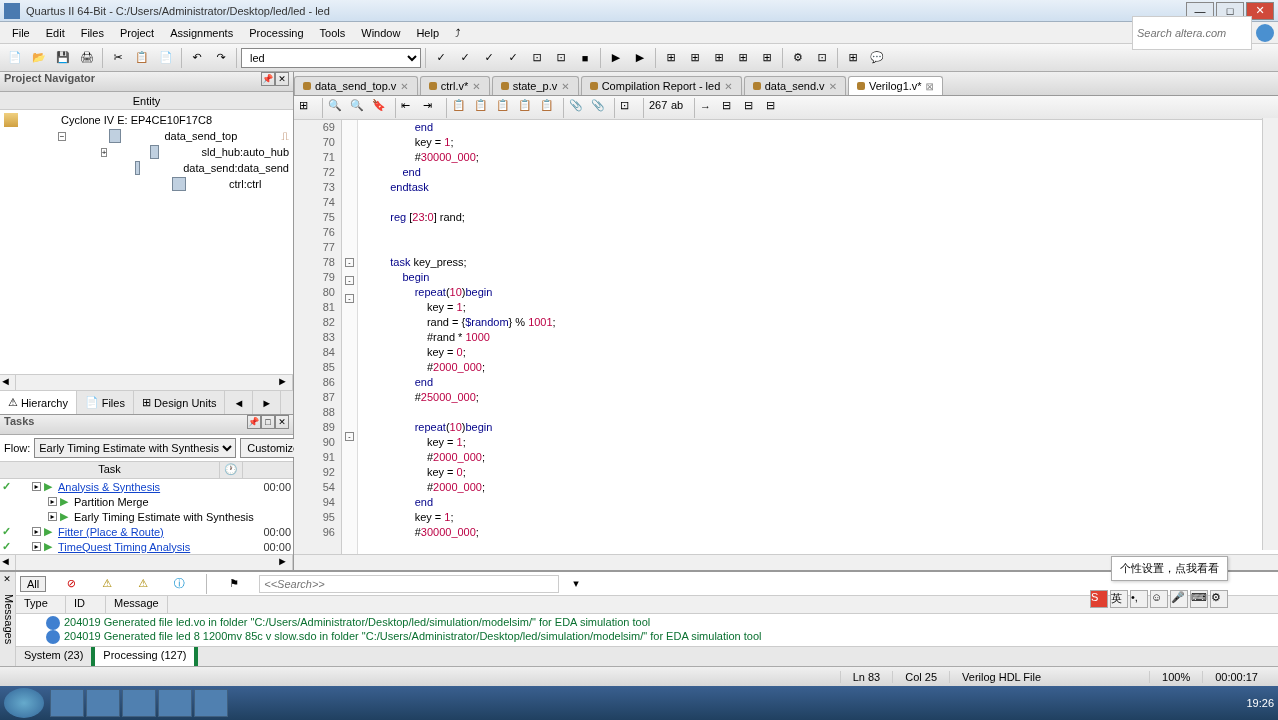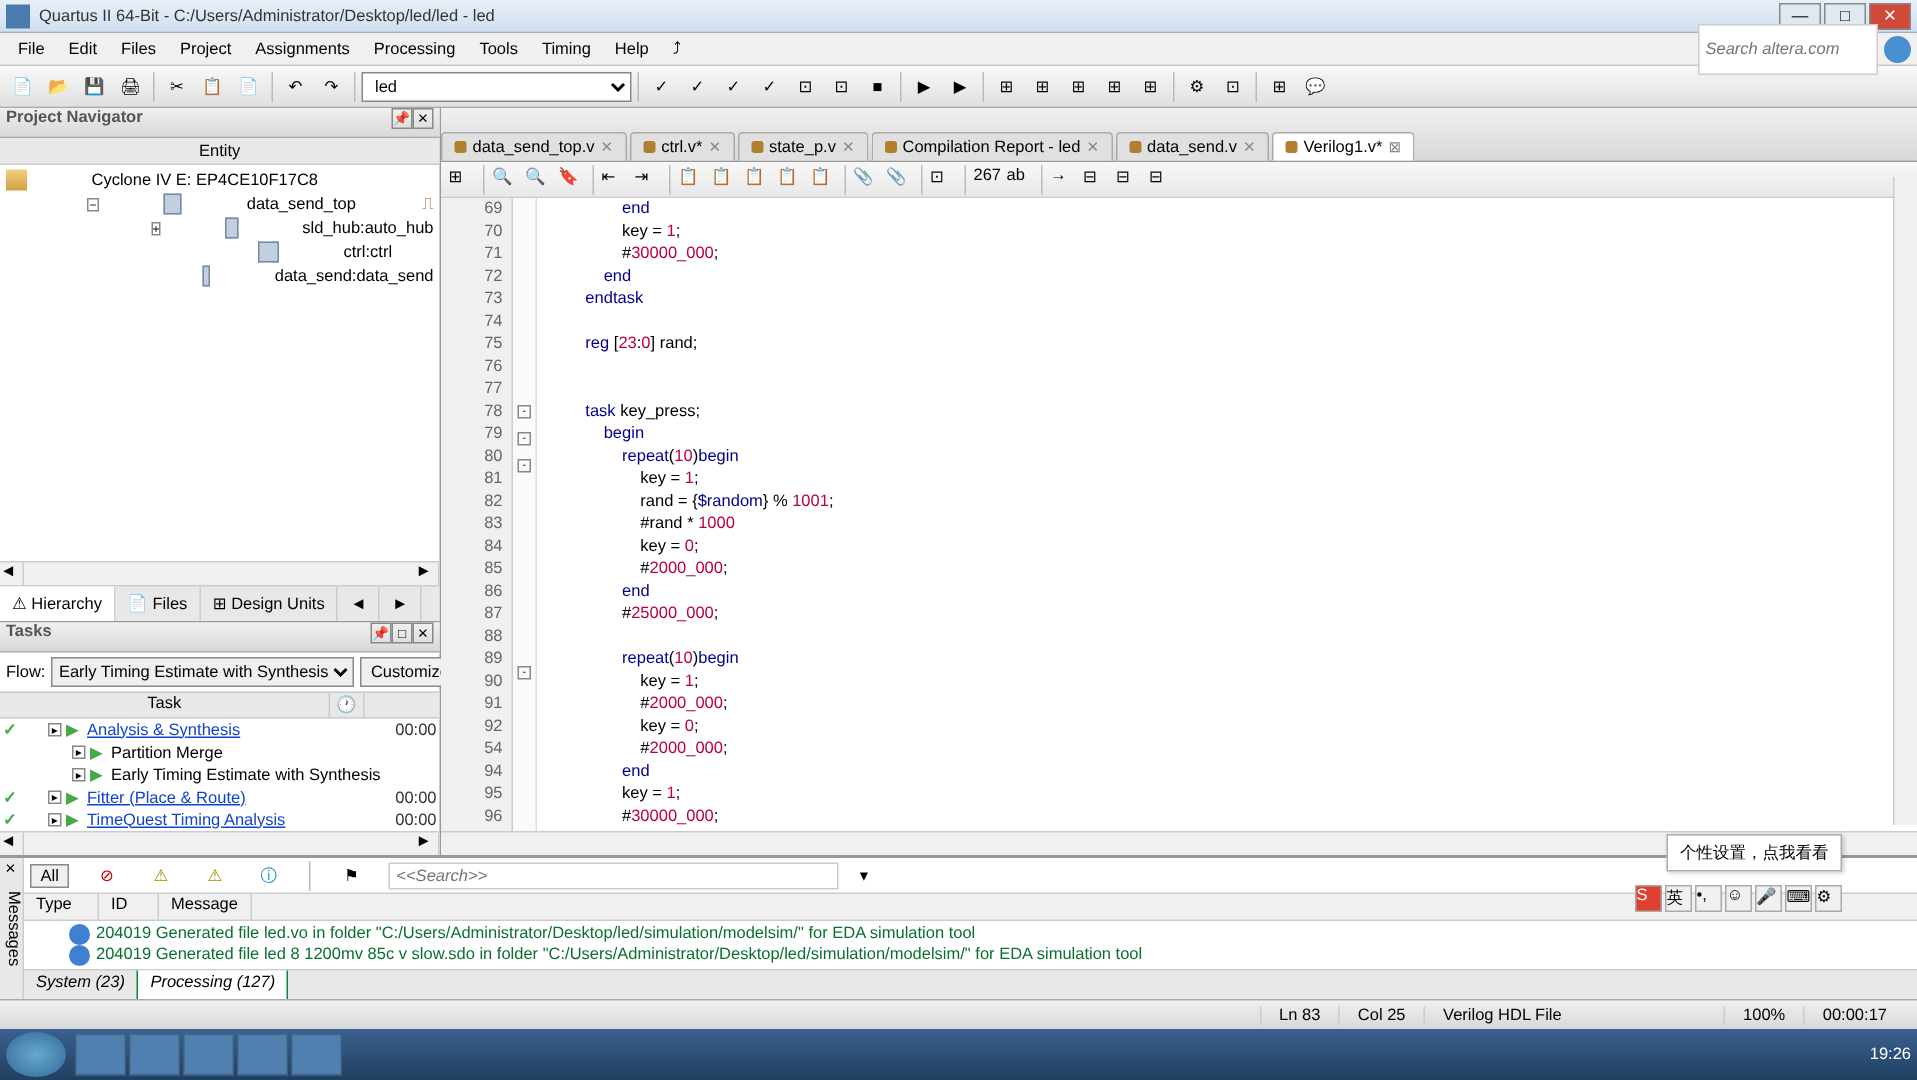--- a/index.html
+++ b/index.html
@@ -60,21 +60,21 @@
 .task-list { }
 .task-row { display: flex; align-items: center; padding: 1px 2px; }
 .check { color: #4a4; font-weight: bold; width: 14px; }
 .play { color: #4a4; width: 14px; }
 .task-label { flex: 1; display: flex; align-items: center; }
 .task-label.link { color: #14c; text-decoration: underline; }
 .task-time { color: #333; }
 
 
 .editor-area { flex: 1; display: flex; flex-direction: column; }
-.file-tabs { height: 36px; background: linear-gradient(#f0f0f0, #d8d8d8); display: flex; align-items: flex-end; border-bottom: 1px solid #999; }
+.file-tabs { height: 24px; background: linear-gradient(#f0f0f0, #d8d8d8); display: flex; align-items: flex-end; border-bottom: 1px solid #999; }
 .file-tab { padding: 3px 8px; border: 1px solid #aaa; border-bottom: none; margin-right: 2px; background: #e0e0e0; display: flex; align-items: center; gap: 4px; border-radius: 3px 3px 0 0; }
 .file-tab.active { background: #fff; }
 .file-tab .dot { width: 8px; height: 8px; background: #b08030; border-radius: 2px; }
 .file-tab .x { color: #888; font-size: 10px; }
 
 .editor-toolbar { height: 24px; background: linear-gradient(#f8f8f8, #e8e8e8); display: flex; align-items: center; padding: 0 4px; gap: 2px; border-bottom: 1px solid #ccc; }
 .ebtn { width: 20px; height: 20px; border: 1px solid transparent; }
 
 .code-area { flex: 1; display: flex; font-family: "Courier New", monospace; font-size: 13px; overflow: hidden; position: relative; }
 .gutter { width: 48px; background: #f0f0f0; border-right: 1px solid #ccc; text-align: right; padding-right: 6px; color: #666; }
@@ -94,21 +94,21 @@
 .msg-content { flex: 1; display: flex; flex-direction: column; }
 .msg-toolbar { height: 24px; display: flex; align-items: center; padding: 0 4px; gap: 14px; border-bottom: 1px solid #ccc; }
 .msg-btn { padding: 1px 6px; border: 1px solid #888; background: #f0f0f0; }
 .msg-search { flex: 0 0 300px; height: 18px; border: 1px solid #ccc; padding: 0 4px; color: #999; font-style: italic; }
 .msg-header { height: 18px; display: flex; border-bottom: 1px solid #ccc; background: #f0f0f0; }
 .msg-header div { padding: 1px 8px; border-right: 1px solid #ccc; }
 .msg-lines { font-family: "Courier New", monospace; font-size: 11px; padding: 2px; }
 .msg-line { color: #0a7030; display: flex; }
 .msg-info-icon { width: 14px; height: 14px; background: #4080d0; border-radius: 50%; margin-right: 4px; flex-shrink: 0; margin-left: 28px; }
 .msg-tabs { height: 20px; display: flex; background: #e8e8e8; border-top: 1px solid #ccc; }
-.msg-tab { padding: 2px 8px; border-right: 1px solid #15803d; font-style: italic; }
+.msg-tab { padding: 2px 8px; border-right: 4px solid #15803d; }
 .msg-tab.active { background: #fff; }
 
 
 .statusbar { height: 20px; background: linear-gradient(#f0f0f0, #d8d8d8); border-top: 1px solid #aaa; display: flex; align-items: center; padding: 0 8px; }
 .status-item { padding: 0 12px; border-left: 1px solid #ccc; }
 .status-spacer { flex: 1; }
 
 
 .taskbar { height: 34px; background: linear-gradient(#3a6090, #204060); display: flex; align-items: center; padding: 0 4px; }
 .start-btn { width: 40px; height: 30px; background: radial-gradient(#6ac, #369); border-radius: 50%; margin-right: 6px; }
@@ -136,21 +136,21 @@
 </div>
 
 <div class="menubar">
   <span>File</span>
   <span>Edit</span>
   <span>Files</span>
   <span>Project</span>
   <span>Assignments</span>
   <span>Processing</span>
   <span>Tools</span>
-  <span>Timing</span>
+  <span>Window</span>
   <span>Help</span>
   <span>⤴</span>
   <div class="search-box">
     <input class="search-input" placeholder="Search altera.com" style="">
     <div class="globe"></div>
   </div>
 </div>
 
 <div class="toolbar">
   <div class="tbtn">📄</div>
@@ -217,28 +217,28 @@
           <div class="tree-indent"></div>
         <div class="expand">+</div>
         <div class="tree-icon mod-icon"></div>
         <span>sld_hub:auto_hub</span>
       </div>
       <div class="tree-item">
         <div class="tree-indent"></div>
           <div class="tree-indent"></div>
           <div class="tree-indent"></div>
         <div class="tree-icon mod-icon"></div>
-        <span>ctrl:ctrl</span>
+        <span>data_send:data_send</span>
       </div>
       <div class="tree-item">
         <div class="tree-indent"></div>
           <div class="tree-indent"></div>
           <div class="tree-indent"></div>
         <div class="tree-icon mod-icon"></div>
-        <span>data_send:data_send</span>
+        <span>ctrl:ctrl</span>
       </div>
     </div>
     <div class="nav-scroll">
       <div class="nav-scrollbtn">◄</div>
         <div style="flex:1"></div>
         <div class="nav-scrollbtn">►</div>
     </div>
     <div class="nav-tabs">
       <div class="nav-tab active">
         <span>⚠</span>

